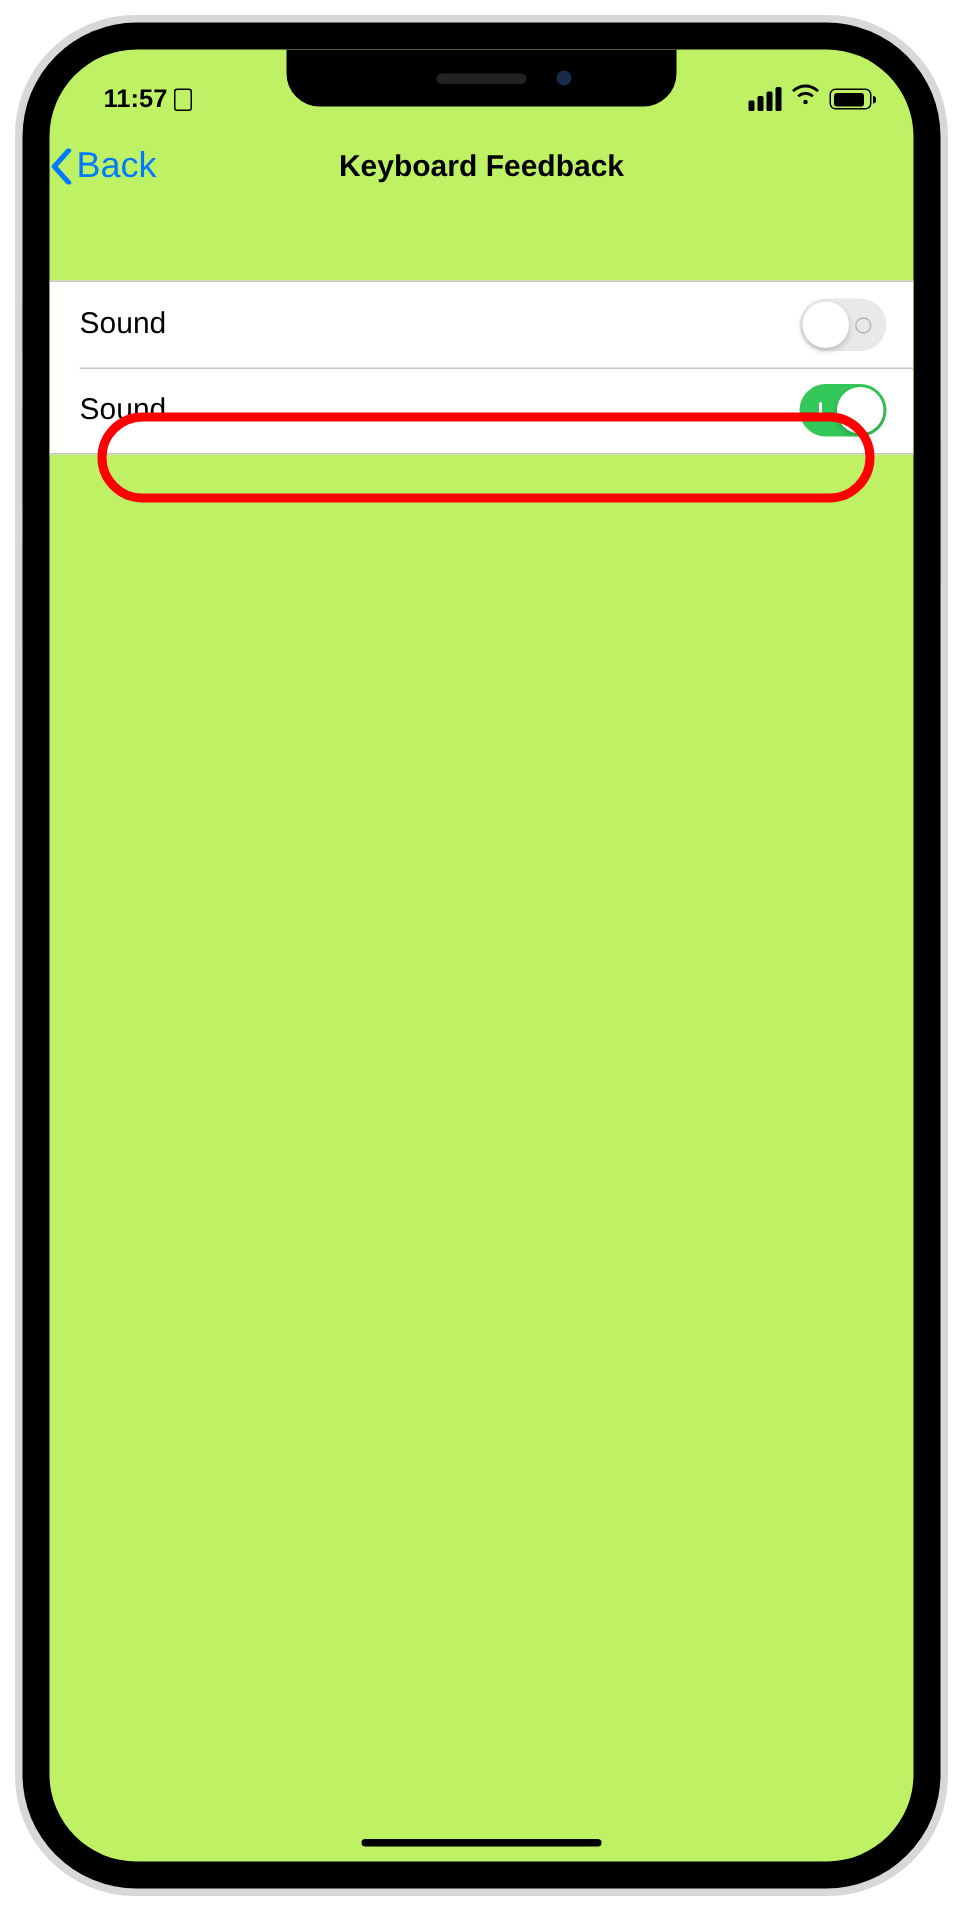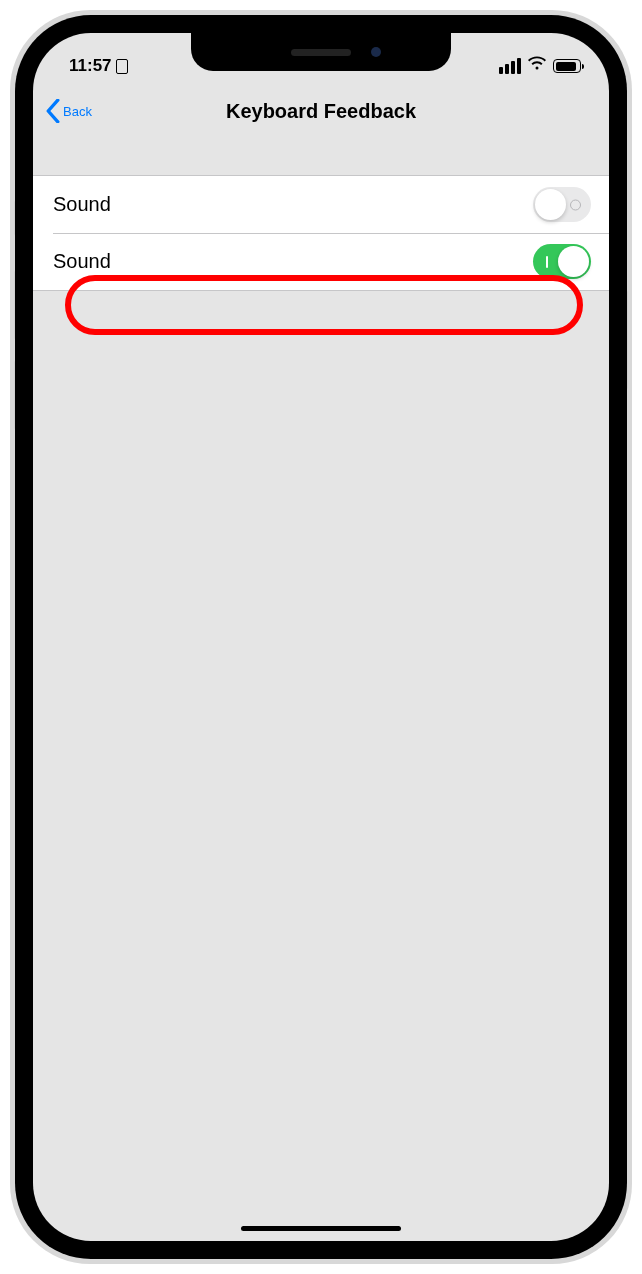--- a/index.html
+++ b/index.html
@@ -41,21 +41,21 @@
     }
     .side-btn.left1 { left: 4px; top: 190px; width: 8px; height: 36px; }
     .side-btn.left2 { left: 4px; top: 260px; width: 8px; height: 70px; }
     .side-btn.left3 { left: 4px; top: 350px; width: 8px; height: 70px; }
     .side-btn.right1 { right: 4px; top: 280px; width: 8px; height: 100px; }
     
     .screen {
       width: 100%;
       height: 100%;
       border-radius: 58px;
-      background: #e5e5e5;
+      background: #bef264;
       overflow: hidden;
       position: relative;
     }
     
     .notch {
       position: absolute;
       top: 0;
       left: 50%;
       transform: translateX(-50%);
       width: 260px;
@@ -158,42 +158,43 @@
       display: flex;
       align-items: center;
       position: relative;
       padding: 0 12px;
     }
     .back-button {
       display: flex;
       align-items: center;
       gap: 2px;
       color: #007aff;
-      font-size: 13px;
+      font-size: 24px;
       cursor: pointer;
       position: absolute;
-      left: 12px;
+      left: 0;
       justify-content: flex-end;
     }
     .back-button svg { width: 16px; height: 24px; }
     .nav-title {
       flex: 1;
       text-align: center;
       font-size: 20px;
       font-weight: 600;
       color: #000;
     }
     
     .content {
       padding-top: 38px;
     }
     .settings-group {
       background: #fff;
       border-top: 0.5px solid #c6c6c8;
       border-bottom: 0.5px solid #c6c6c8;
+      margin-top: 12px;
     }
     .settings-row {
       display: flex;
       align-items: center;
       justify-content: space-between;
       padding: 11px 18px 11px 20px;
       min-height: 52px;
       position: relative;
     }
     .settings-row + .settings-row::before {

